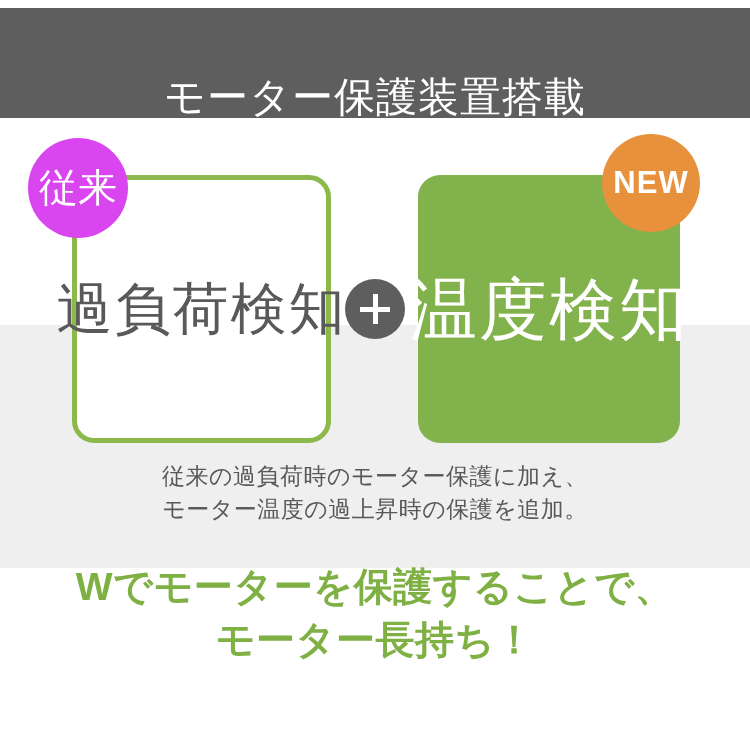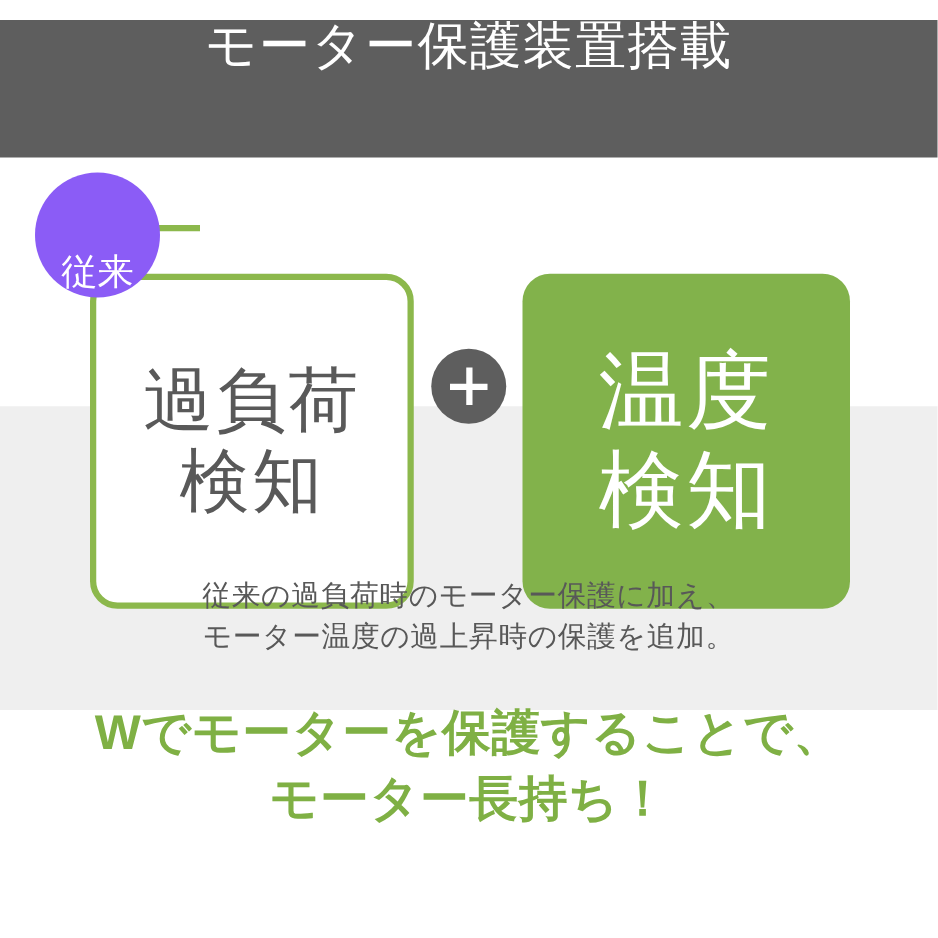--- a/index.html
+++ b/index.html
@@ -18,26 +18,26 @@
     position: relative;
     width: 750px;
     height: 750px;
     background: #ffffff;
   }
 
   
   .header-bar {
     position: absolute;
     left: 0;
-    top: 16px;
+    top: 8px;
     width: 750px;
     height: 110px;
     background: #5e5e5e;
     display: flex;
-    align-items: flex-start;
+    align-items: flex-end;
     justify-content: center;
   }
   .header-title {
     color: #ffffff;
     font-size: 41px;
     letter-spacing: 1px;
     font-weight: 500;
     line-height: 1;
     white-space: nowrap;
   }
@@ -77,24 +77,23 @@
     width: 5px;
     height: 60px;
     background: #8cb84c;
   }
 
   .card {
     position: absolute;
     box-sizing: border-box;
     border-radius: 22px;
     display: flex;
-    flex-direction: column;
+    flex-direction: row;
     align-items: center;
     justify-content: center;
-    margin-top: 44px;
   }
 
   .card-old {
     left: 72px;
     top: 65px;
     width: 259px;
     height: 268px;
     background: #ffffff;
     border: 5px solid #8cb84c;
   }
@@ -131,25 +130,24 @@
     display: flex;
     align-items: center;
     justify-content: center;
     color: #ffffff;
   }
   .badge-old {
     left: 28px;
     top: 28px;
     width: 100px;
     height: 100px;
-    background: #8b5cf6;
-    font-size: 29px;
+    background: #d946ef;
+    font-size: 39px;
     letter-spacing: 0px;
     font-weight: 500;
-    align-items: flex-end;
   }
   .badge-new {
     left: 602px;
     top: 24px;
     width: 98px;
     height: 98px;
     background: #e8913c;
     font-size: 31px;
     letter-spacing: 1px;
     font-weight: 700;
@@ -243,20 +241,23 @@
     <div class="plus-circle">
       <div class="bar-h"></div>
       <div class="bar-v"></div>
     </div>
 
     <div class="card card-new">
       <div class="card-line">温度</div>
       <div class="card-line">検知</div>
     </div>
 
+    <div class="badge badge-new">
+      <span>NEW</span>
+    </div>
 
   </div>
 
   <div class="description">
     <div class="desc-line">従来の過負荷時のモーター保護に加え、</div>
     <div class="desc-line">モーター温度の過上昇時の保護を追加。</div>
   </div>
 
   <div class="tagline">
     <div class="tag-line">Wでモーターを保護することで、</div>

